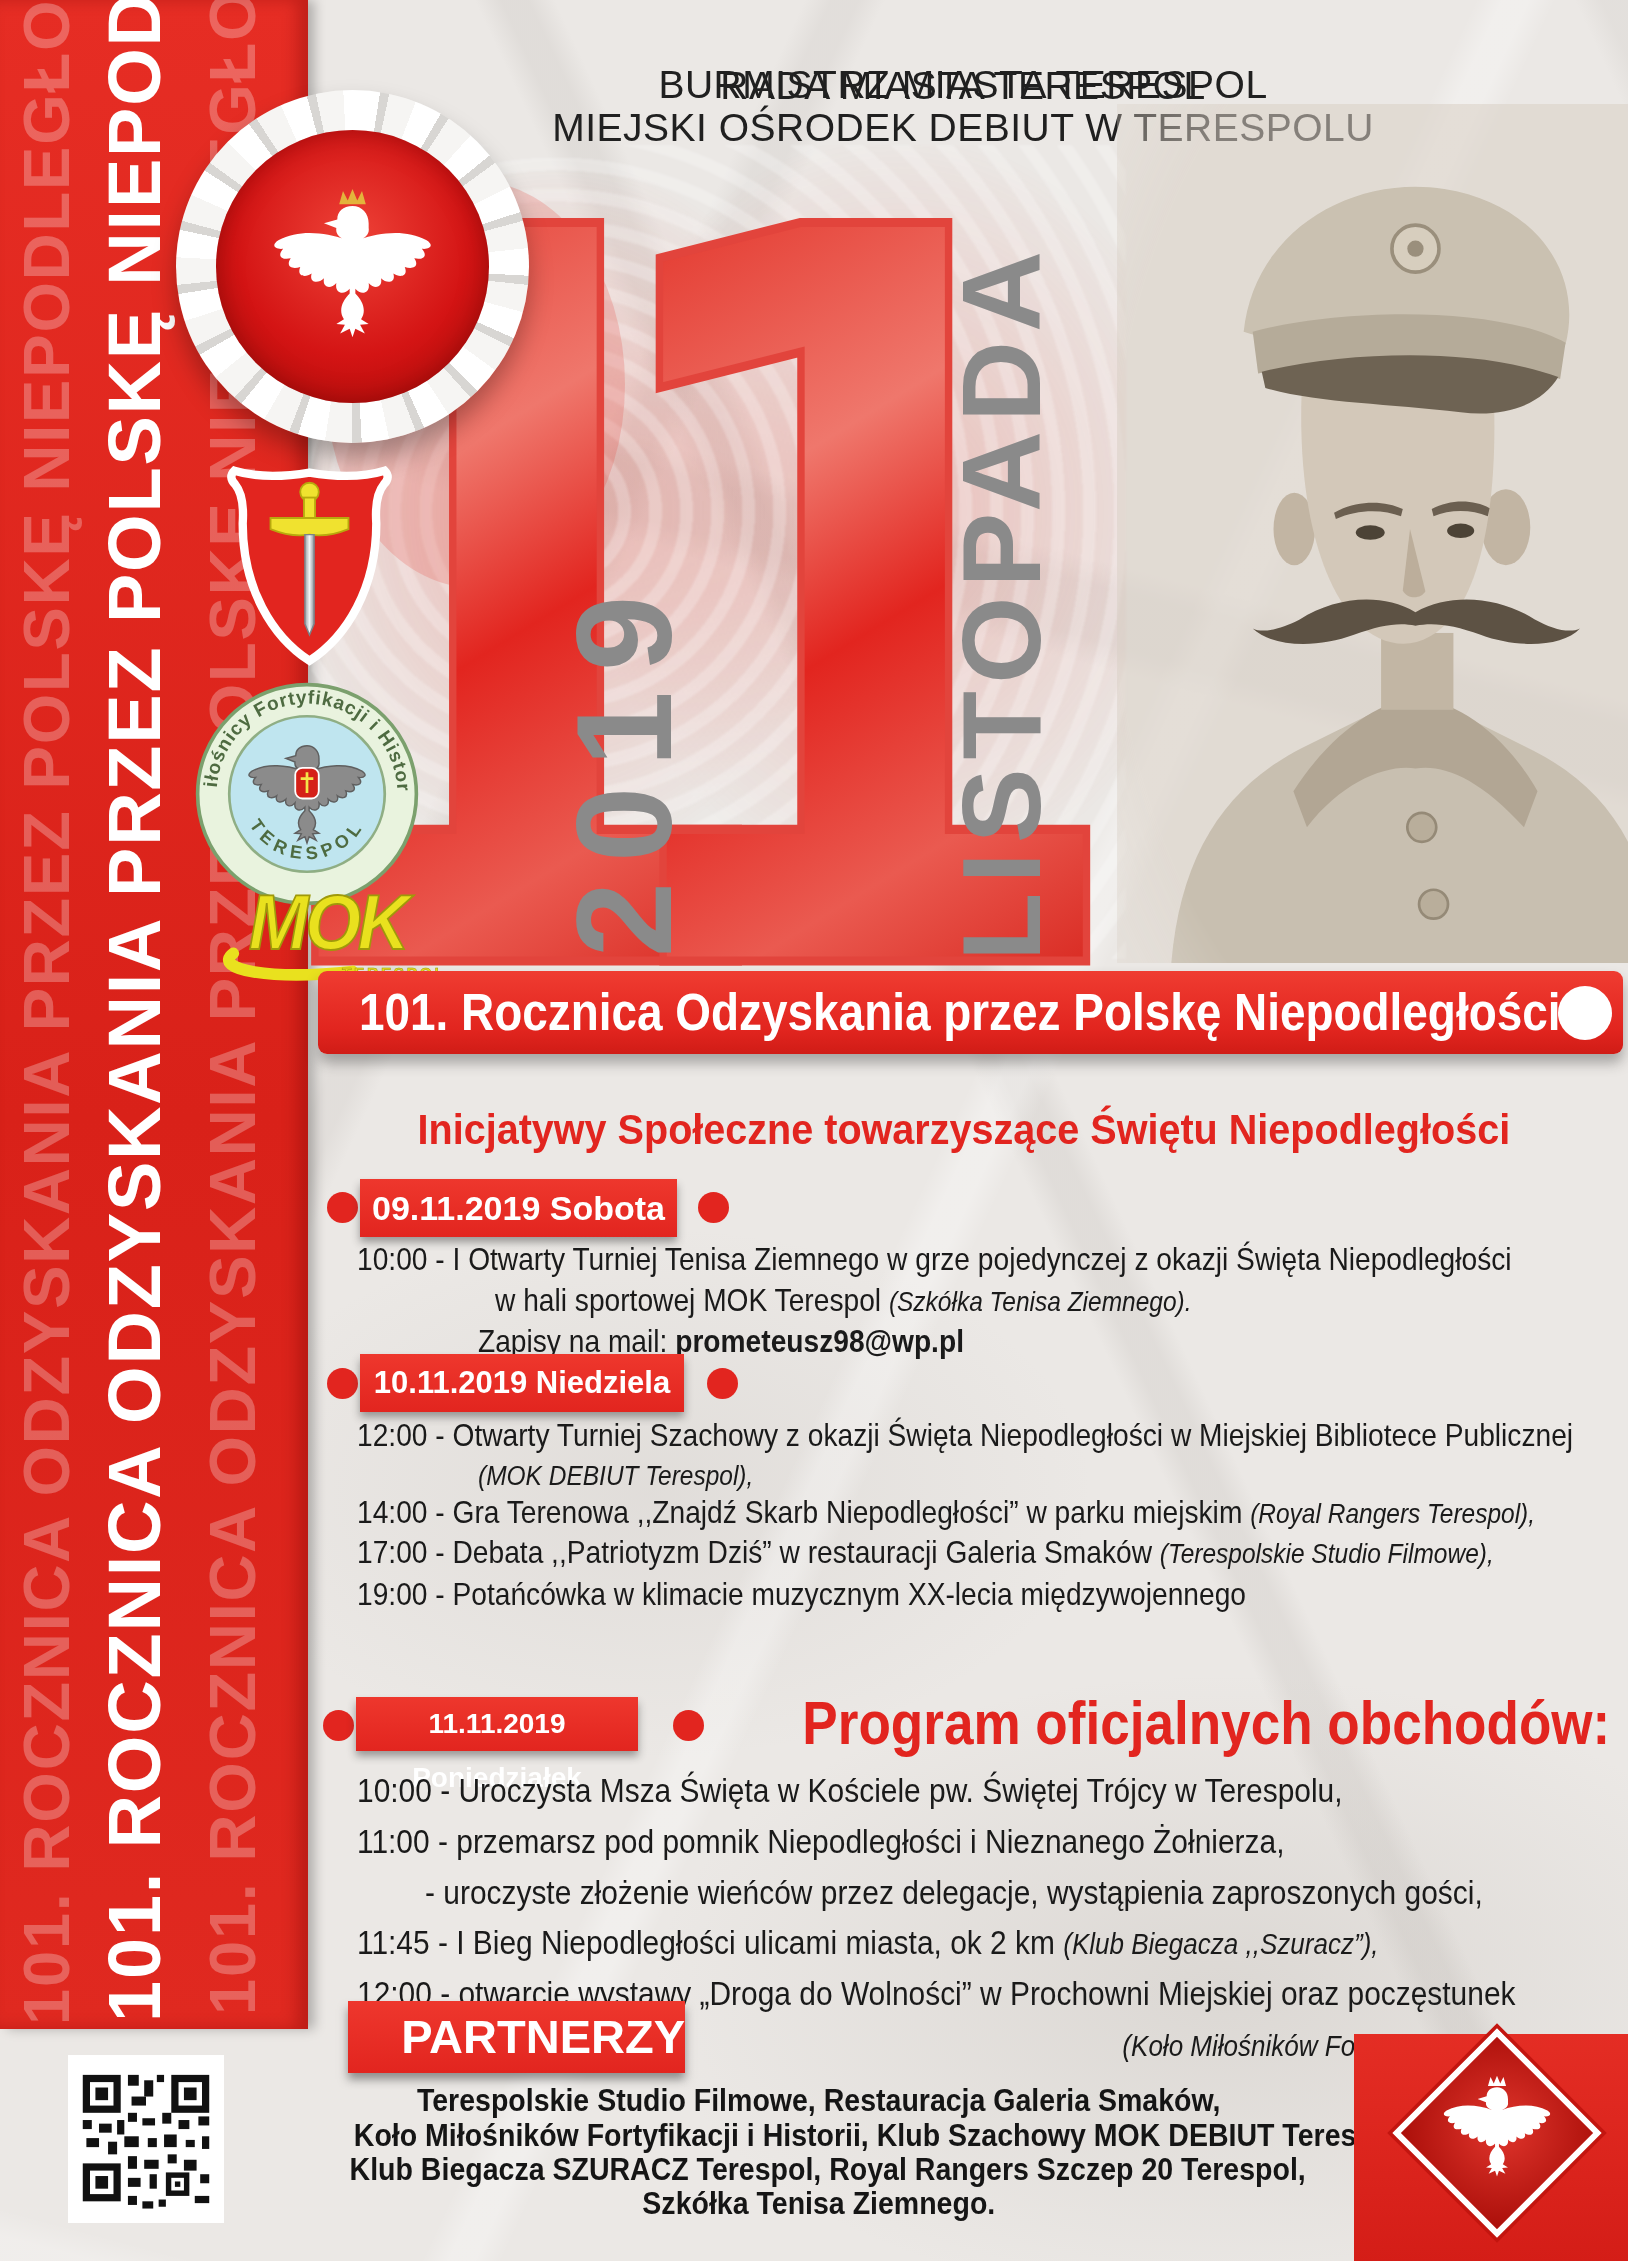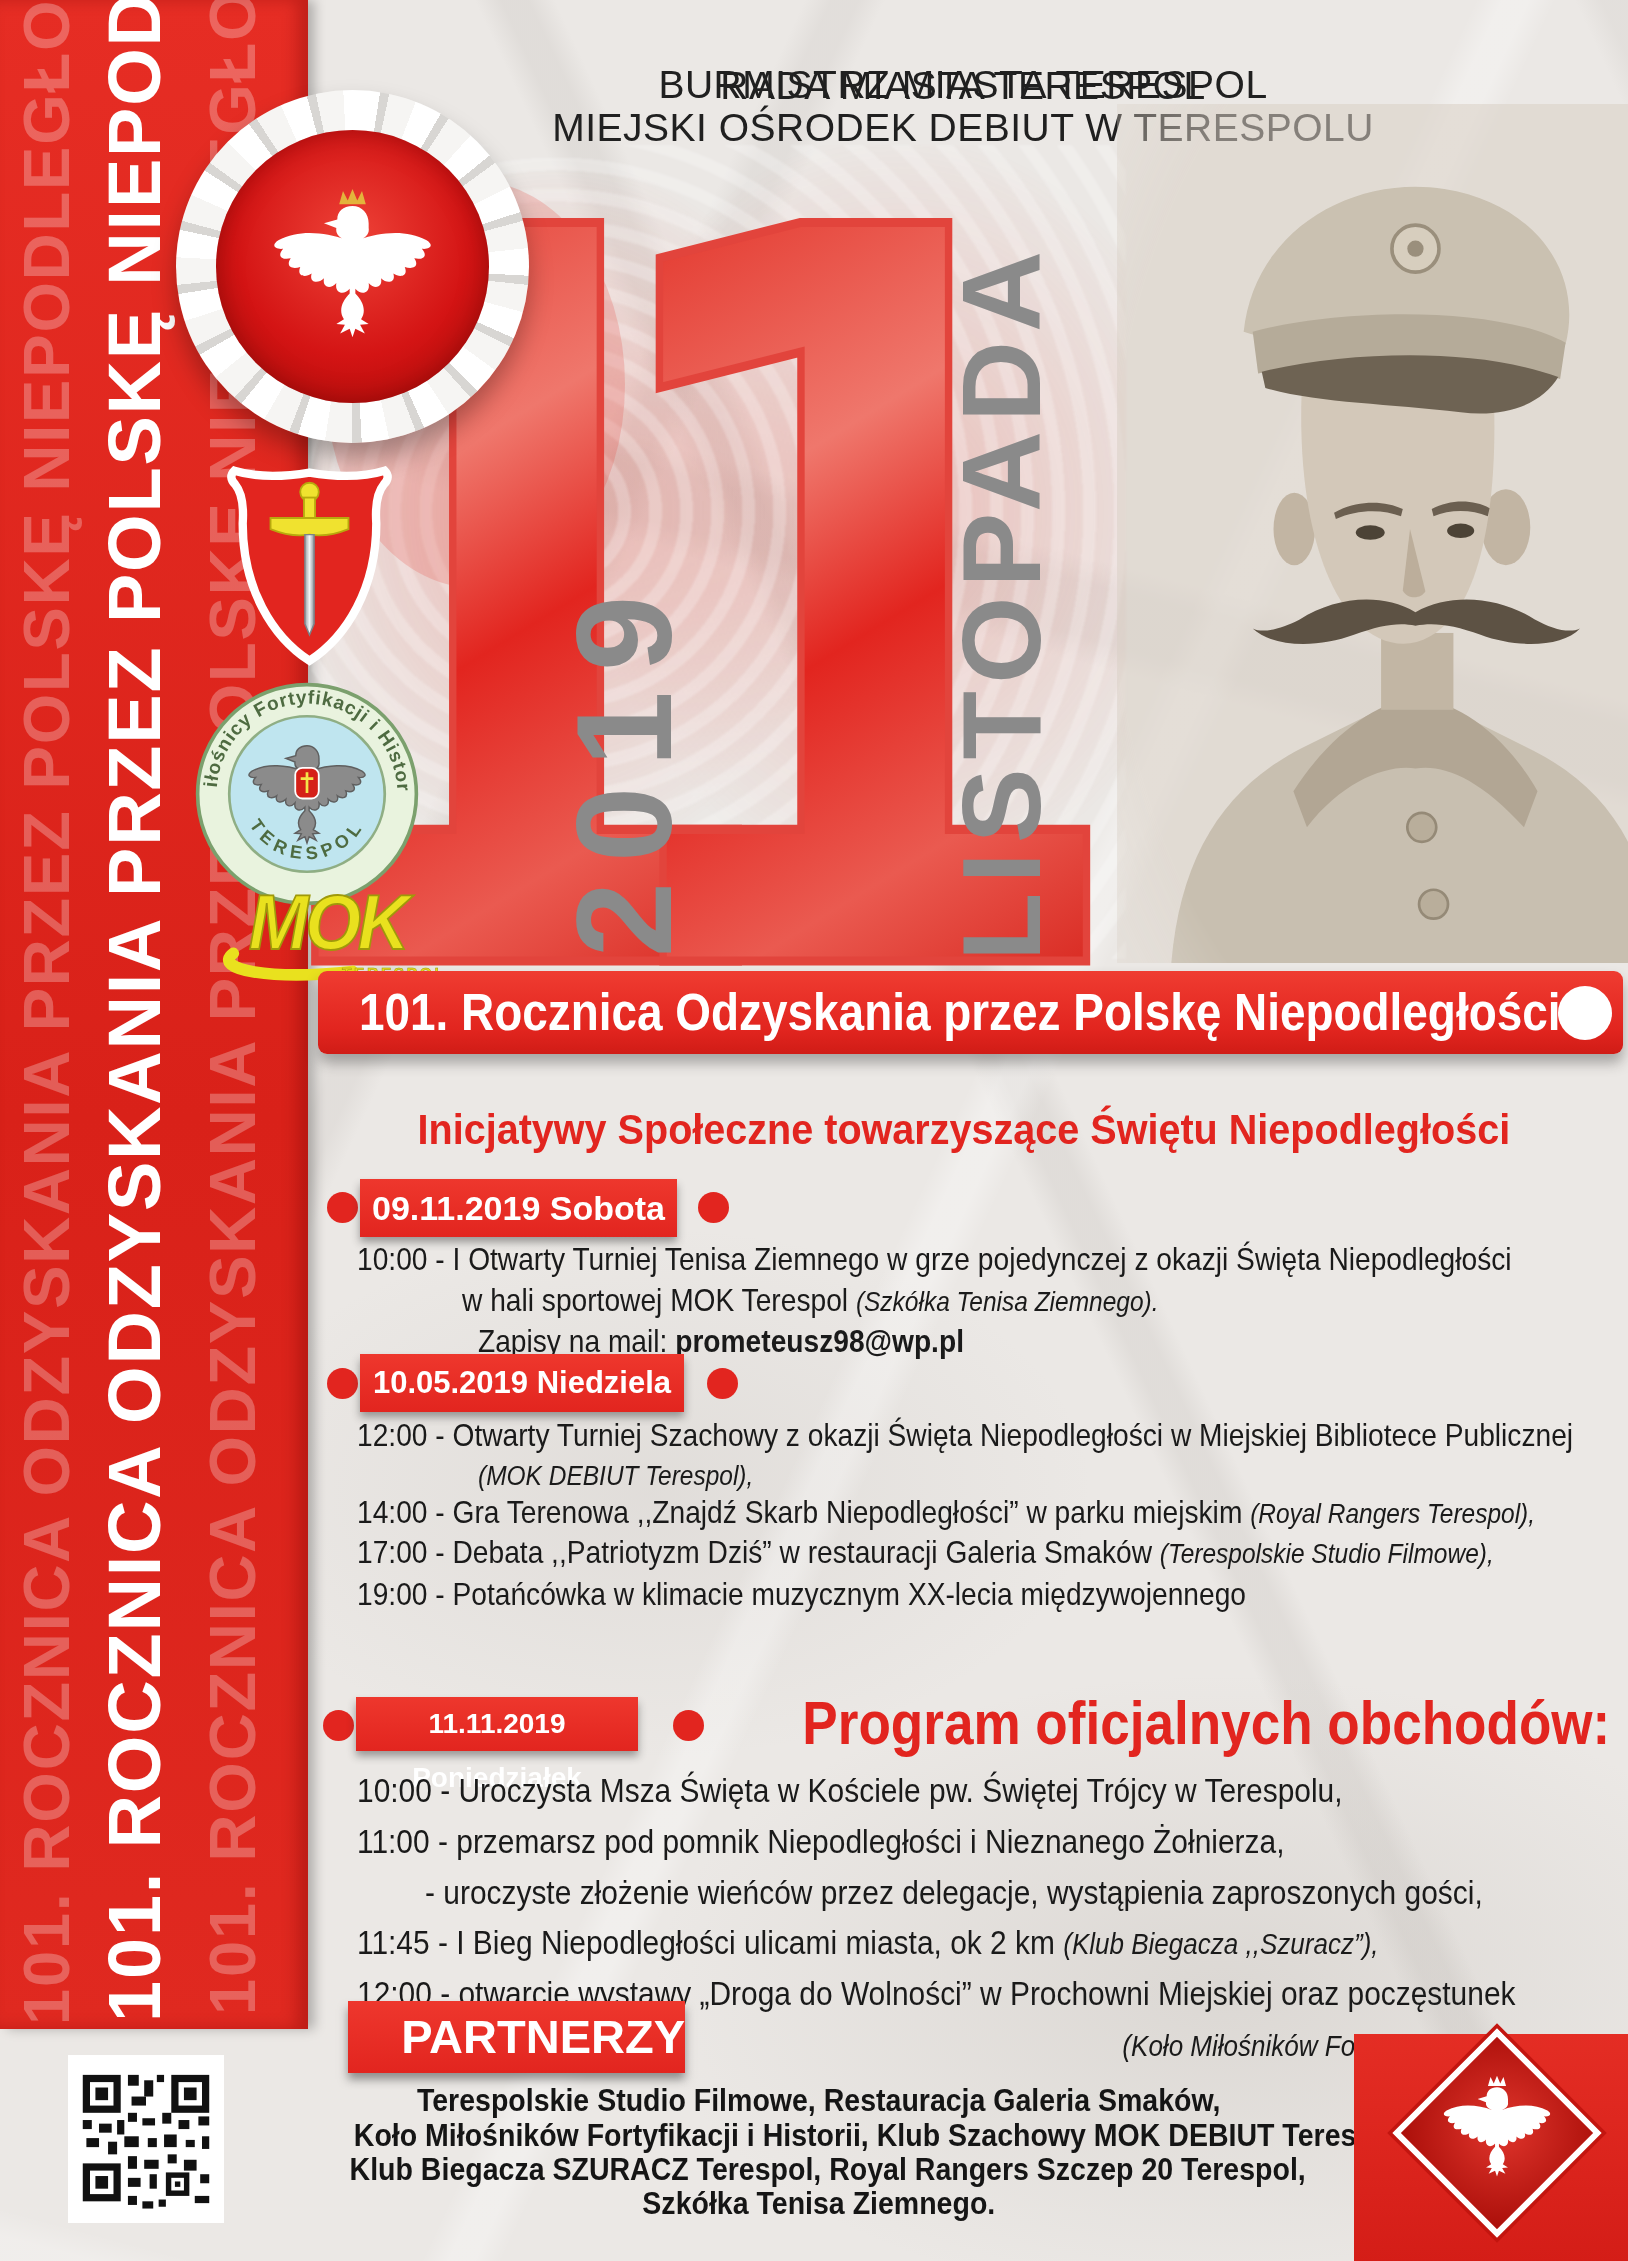--- a/index.html
+++ b/index.html
@@ -217,25 +217,25 @@
     <div class="t">101. Rocznica Odzyskania przez Polskę Niepodległości</div>
     <div class="circle"></div>
   </div>
 
   <div class="inic"><span>Inicjatywy Społeczne towarzyszące Świętu Niepodległości</span></div>
 
   <div class="dot" style="left:327px;top:1192px;"></div>
   <div class="badge" style="left:360px;top:1179px;width:317px;height:58px;line-height:58px;font-size:34px;">09.11.2019 Sobota</div>
   <div class="dot" style="left:698px;top:1192px;"></div>
   <div class="e" style="left:357px;top:1241px;"><span><span>10:00 - I Otwarty Turniej Tenisa Ziemnego w grze pojedynczej z okazji Święta Niepodległości</span></span></div>
-  <div class="e" style="left:462px;top:1282px;"><span><span>w hali sportowej MOK Terespol </span><span class="i">(Szkółka Tenisa Ziemnego).</span></span></div>
+  <div class="e" style="left:495px;top:1282px;"><span><span>w hali sportowej MOK Terespol </span><span class="i">(Szkółka Tenisa Ziemnego).</span></span></div>
   <div class="e" style="left:478px;top:1323px;"><span><span>Zapisy na mail: </span><span class="b">prometeusz98@wp.pl</span></span></div>
 
   <div class="dot" style="left:327px;top:1368px;"></div>
-  <div class="badge" style="left:360px;top:1354px;width:324px;height:58px;line-height:58px;font-size:31px;">10.05.2019 Niedziela</div>
+  <div class="badge" style="left:360px;top:1354px;width:324px;height:58px;line-height:58px;font-size:31px;">10.11.2019 Niedziela</div>
   <div class="dot" style="left:707px;top:1368px;"></div>
   <div class="e" style="left:357px;top:1417px;"><span><span>12:00 - Otwarty Turniej Szachowy z okazji Święta Niepodległości w Miejskiej Bibliotece Publicznej</span></span></div>
   <div class="e" style="left:478px;top:1456px;"><span><span class="i">(MOK DEBIUT Terespol),</span></span></div>
   <div class="e" style="left:357px;top:1494px;"><span><span>14:00 - Gra Terenowa ,,Znajdź Skarb Niepodległości” w parku miejskim </span><span class="i">(Royal Rangers Terespol),</span></span></div>
   <div class="e" style="left:357px;top:1534px;"><span><span>17:00 - Debata ,,Patriotyzm Dziś” w restauracji Galeria Smaków </span><span class="i">(Terespolskie Studio Filmowe),</span></span></div>
   <div class="e" style="left:357px;top:1576px;"><span><span>19:00 - Potańcówka w klimacie muzycznym XX-lecia międzywojennego</span></span></div>
 
   <div class="dot" style="left:323px;top:1710px;"></div>
   <div class="badge" style="left:356px;top:1697px;width:282px;height:54px;line-height:54px;font-size:28px;">11.11.2019 Poniedziałek</div>
   <div class="dot" style="left:673px;top:1710px;"></div>

